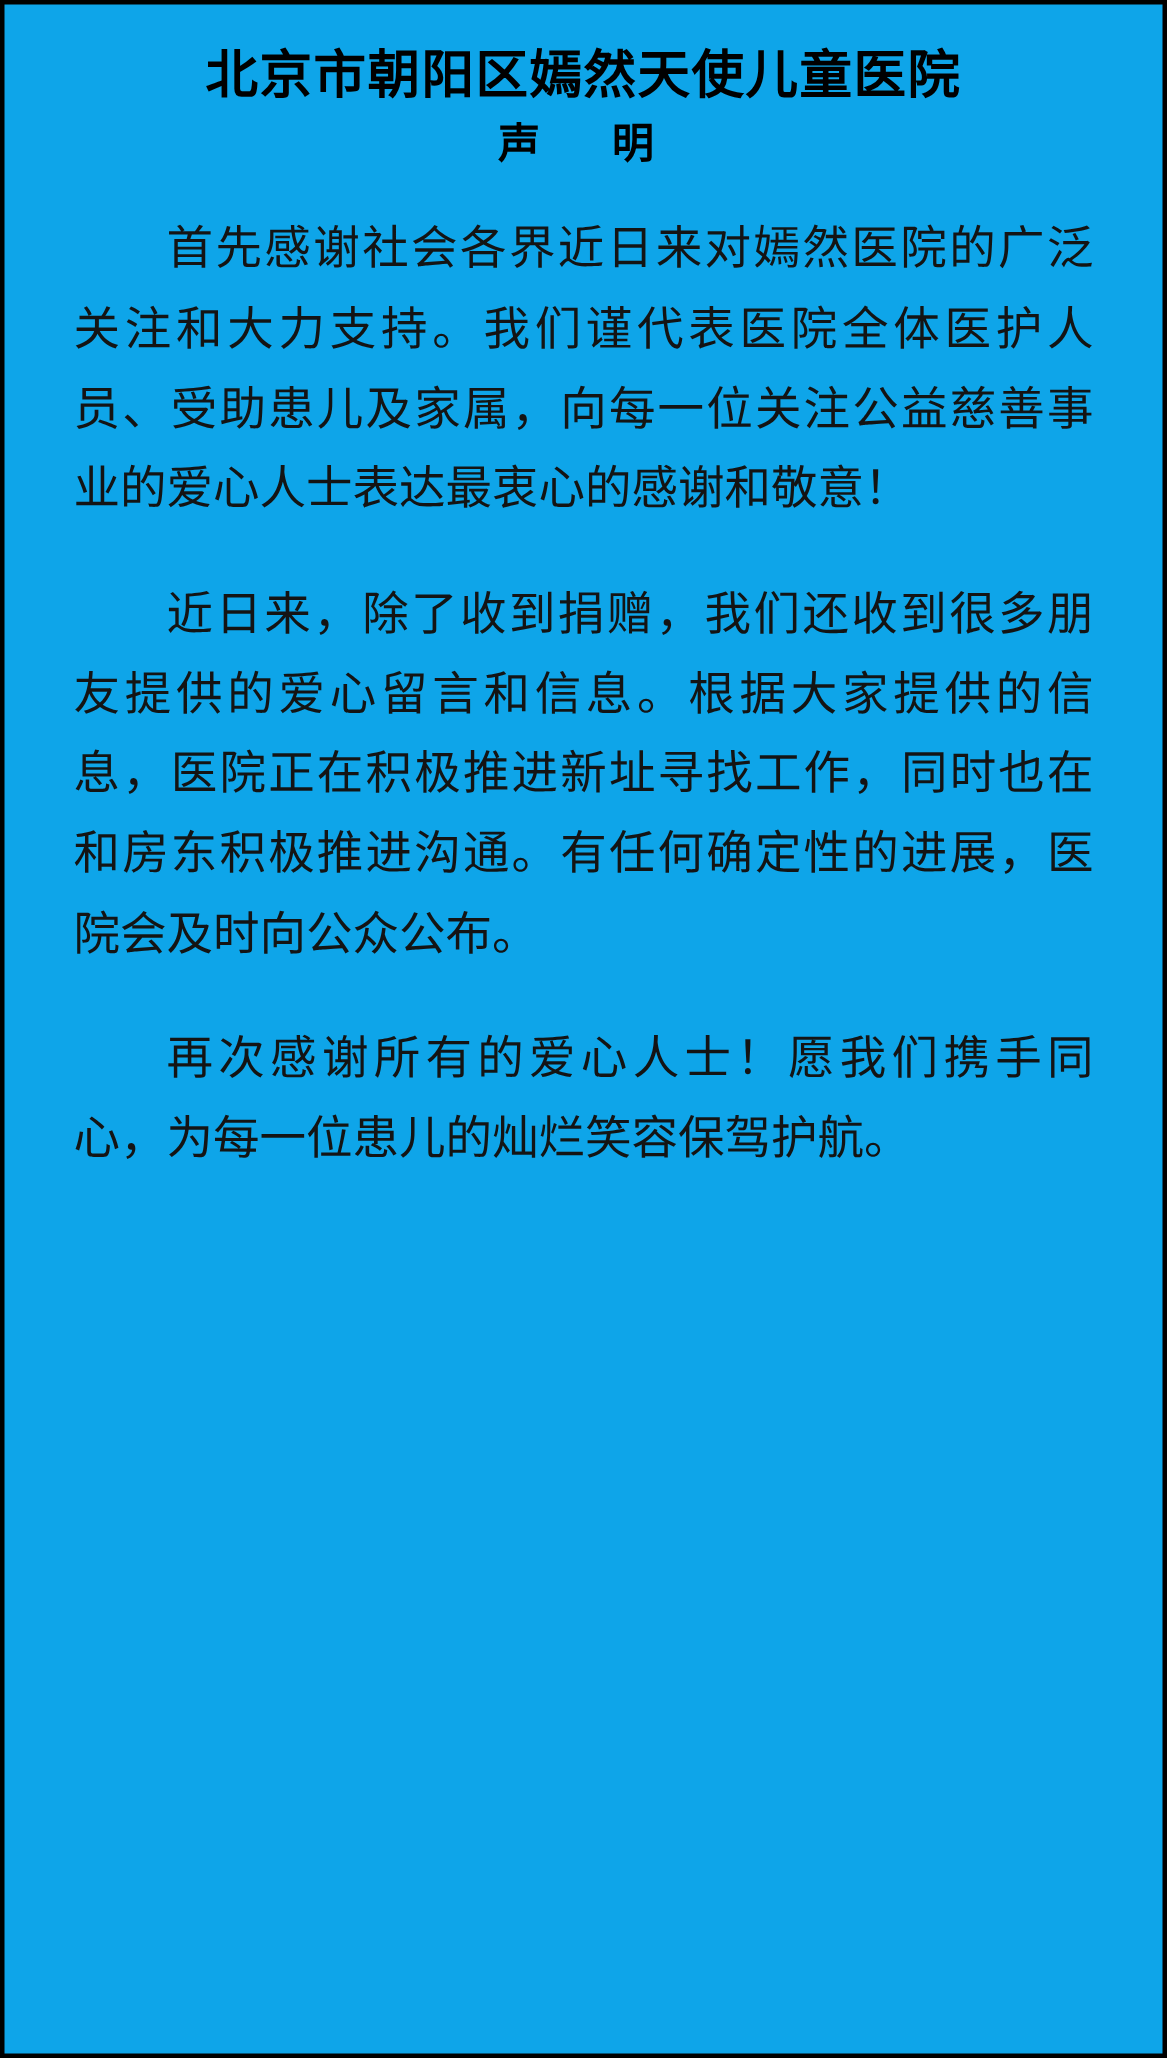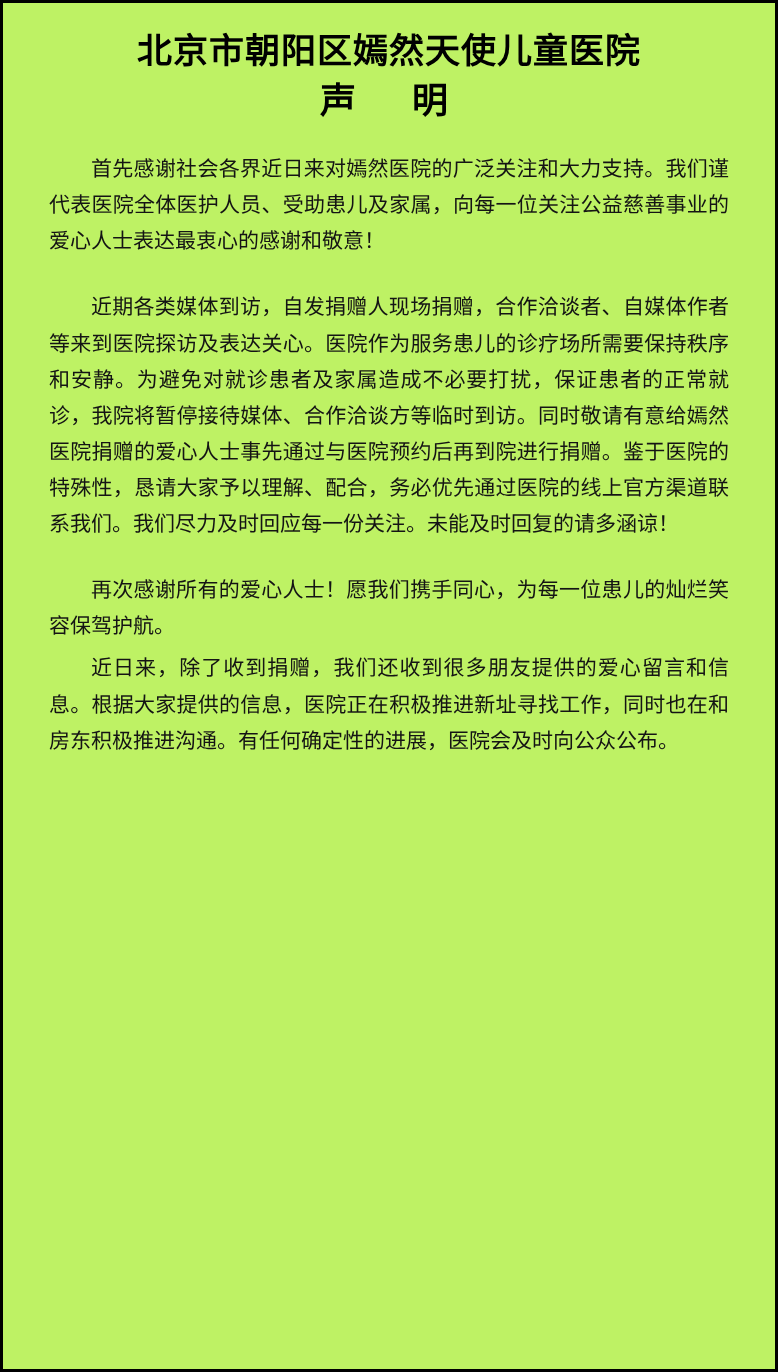--- a/index.html
+++ b/index.html
@@ -14,44 +14,44 @@
     font-family: "DejaVu Sans", "Liberation Sans", sans-serif;
     color: #111111;
     overflow: hidden;
   }
   .page {
     box-sizing: border-box;
     width: 778px;
     height: 1372px;
     border: 3px solid #000000;
     padding: 26px 46px 0 46px;
-    background: #bef264;
+    background: #0ea5e9;
   }
   .title-block {
     text-align: center;
     margin-bottom: 26px;
   }
   .title-main {
     font-size: 35px;
     font-weight: bold;
     letter-spacing: 1px;
     line-height: 1.3;
     color: #000000;
   }
   .title-sub {
-    font-size: 36px;
+    font-size: 28px;
     font-weight: bold;
     letter-spacing: 10px;
     line-height: 1.35;
     color: #000000;
     margin-top: 2px;
   }
   .body-text p {
     margin: 0 0 30px 0;
-    font-size: 21px;
+    font-size: 31px;
     line-height: 1.72;
     text-align: justify;
     text-justify: inter-ideograph;
     letter-spacing: 0px;
     color: #141414;
   }
   .body-text p.indent {
     text-indent: 2em;
   }
   .body-text p.last-line {
@@ -67,18 +67,17 @@
 
 <div class="page">
 
   <div class="title-block">
     <div class="title-main">北京市朝阳区嫣然天使儿童医院</div>
     <div class="title-sub">声　明</div>
   </div>
 
   <div class="body-text">
     <p class="indent">首先感谢社会各界近日来对嫣然医院的广泛关注和大力支持。我们谨代表医院全体医护人员、受助患儿及家属，向每一位关注公益慈善事业的爱心人士表达最衷心的感谢和敬意！</p>
-    <p class="indent">近期各类媒体到访，自发捐赠人现场捐赠，合作洽谈者、自媒体作者等来到医院探访及表达关心。医院作为服务患儿的诊疗场所需要保持秩序和安静。为避免对就诊患者及家属造成不必要打扰，保证患者的正常就诊，我院将暂停接待媒体、合作洽谈方等临时到访。同时敬请有意给嫣然医院捐赠的爱心人士事先通过与医院预约后再到院进行捐赠。鉴于医院的特殊性，恳请大家予以理解、配合，务必优先通过医院的线上官方渠道联系我们。我们尽力及时回应每一份关注。未能及时回复的请多涵谅！</p>
+    <p class="indent">近日来，除了收到捐赠，我们还收到很多朋友提供的爱心留言和信息。根据大家提供的信息，医院正在积极推进新址寻找工作，同时也在和房东积极推进沟通。有任何确定性的进展，医院会及时向公众公布。</p>
     <p class="indent tight">再次感谢所有的爱心人士！愿我们携手同心，为每一位患儿的灿烂笑容保驾护航。</p>
-    <p class="indent">近日来，除了收到捐赠，我们还收到很多朋友提供的爱心留言和信息。根据大家提供的信息，医院正在积极推进新址寻找工作，同时也在和房东积极推进沟通。有任何确定性的进展，医院会及时向公众公布。</p>
   </div>
 
 </div>
 
 </body></html>

